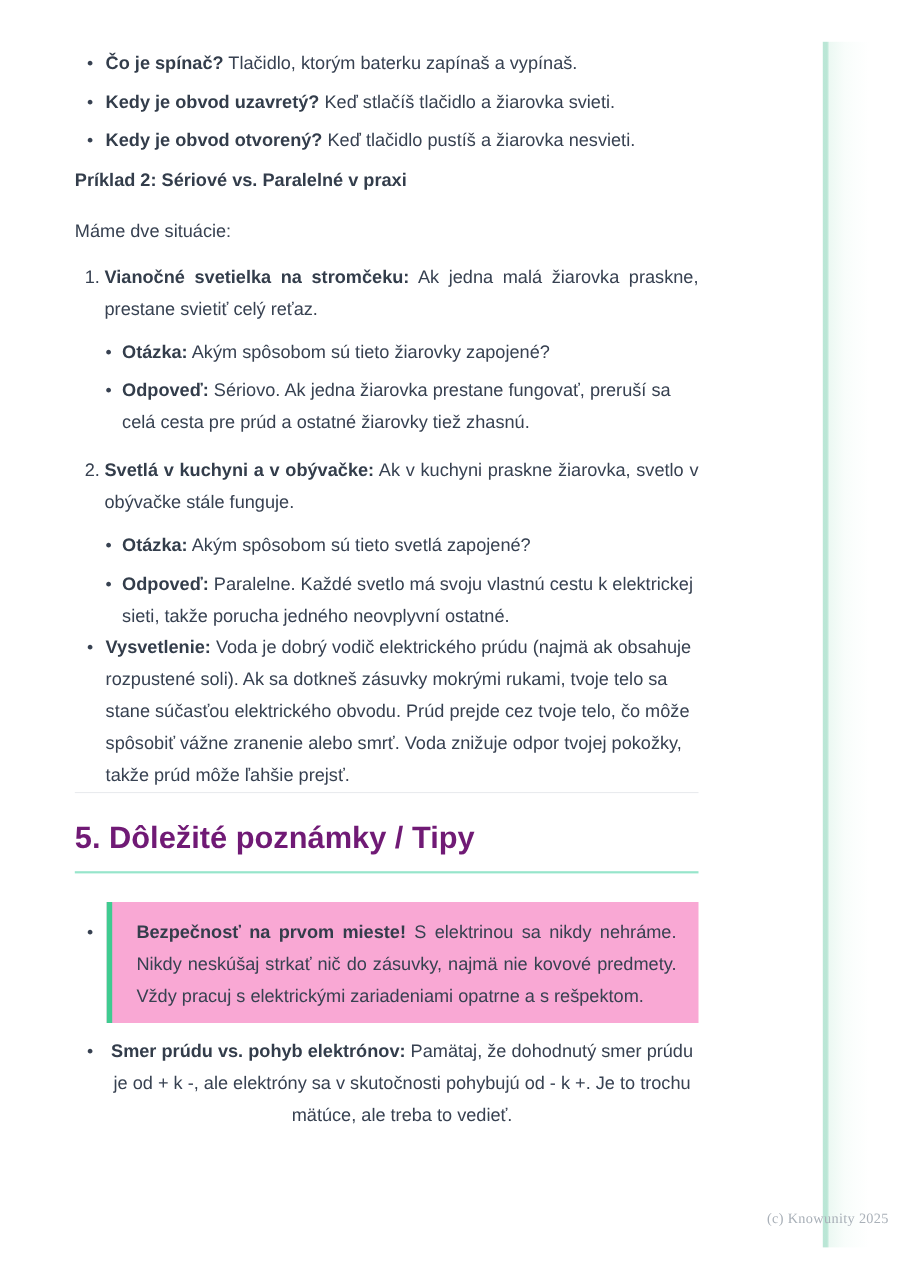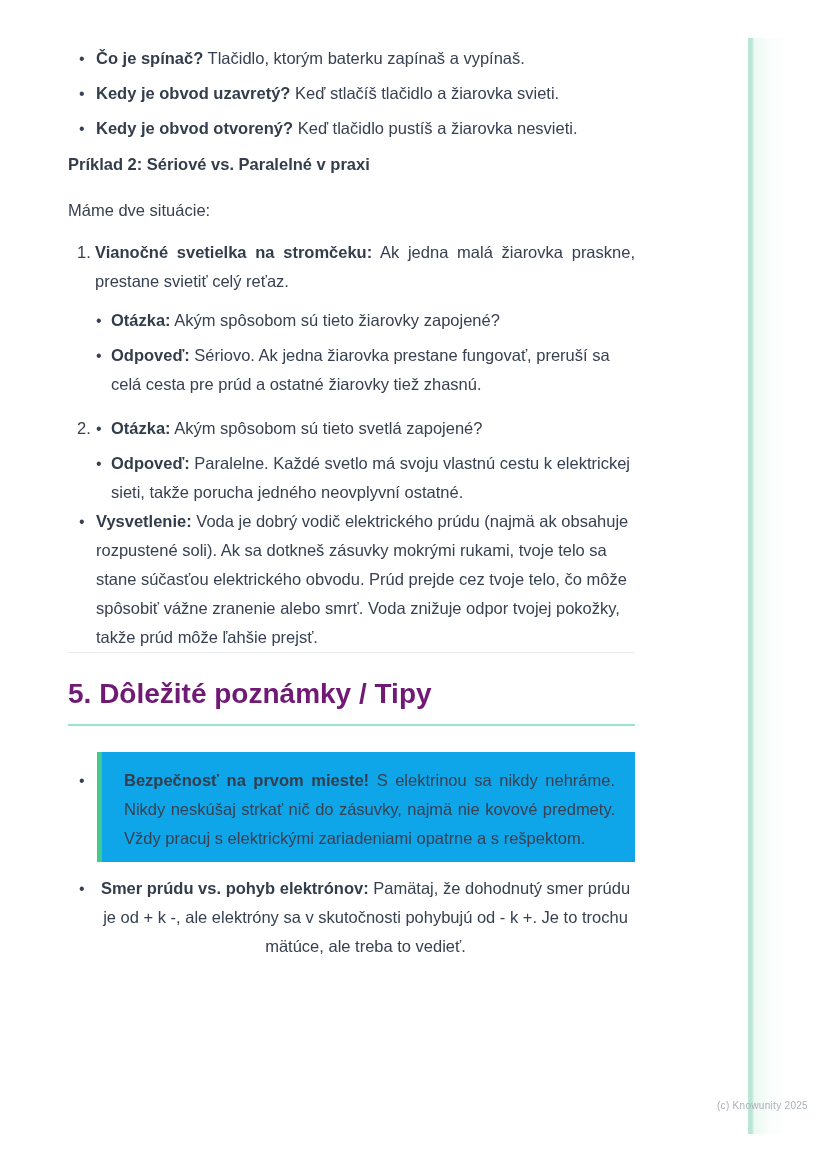--- a/index.html
+++ b/index.html
@@ -63,21 +63,21 @@
     border-bottom:2px solid #97e5cb;
   }
   ul.callout-list{list-style:none;margin:26px 0 0 0;padding:0;}
   ul.callout-list > li{position:relative;padding-left:29px;}
   ul.callout-list > li::before{
     content:"•";
     position:absolute;left:11px;top:14px;
     color:#374151;font-size:16px;
   }
   .callout{
-    background:#0ea5e9;
+    background:#f9a8d4;
     border-left:5px solid #3fcb90;
     padding:14px 20px 9px 22px;
     text-align:justify;
   }
   ul.tip-list{list-style:none;margin:12px 0 0 0;padding:0;text-align:center;}
   ul.tip-list > li{position:relative;padding-left:28px;}
   ul.tip-list > li::before{
     content:"•";
     position:absolute;left:11px;top:0;
     color:#374151;font-size:16px;
@@ -90,23 +90,24 @@
       rgba(130,210,180,0.55) 0px,
       rgba(130,210,180,0.55) 4px,
       rgba(170,225,200,0.22) 6px,
       rgba(190,235,215,0.10) 20px,
       rgba(190,235,215,0.0) 100%);
     pointer-events:none;
   }
   .footer{
     position:absolute;
     top:1100px;right:52px;
-    font-size:10px;
+    font-size:13px;
     letter-spacing:0.3px;
     color:#a9b0b8;
+    font-family:Liberation Serif, serif;
   }
 </style>
 </head>
 <body>
 
 <div class="page">
 
   <div class="content">
 
     <ul class="blist">
@@ -123,20 +124,21 @@
       <li>
         <span class="num">1.</span>
         <p class="justify"><b>Vianočné svetielka na stromčeku:</b><span> Ak jedna malá žiarovka praskne, prestane svietiť celý reťaz.</span></p>
         <ul class="sublist">
           <li><b>Otázka:</b><span> Akým spôsobom sú tieto žiarovky zapojené?</span></li>
           <li><b>Odpoveď:</b><span> Sériovo. Ak jedna žiarovka prestane fungovať, preruší sa celá cesta pre prúd a ostatné žiarovky tiež zhasnú.</span></li>
         </ul>
       </li>
       <li>
         <span class="num">2.</span>
+        <p class="justify"><b>Svetlá v kuchyni a v obývačke:</b><span> Ak v kuchyni praskne žiarovka, svetlo v obývačke stále funguje.</span></p>
         <ul class="sublist">
           <li><b>Otázka:</b><span> Akým spôsobom sú tieto svetlá zapojené?</span></li>
           <li><b>Odpoveď:</b><span> Paralelne. Každé svetlo má svoju vlastnú cestu k elektrickej sieti, takže porucha jedného neovplyvní ostatné.</span></li>
         </ul>
       </li>
     </ol>
 
 
 
     <ul class="blist spacer-ul">

